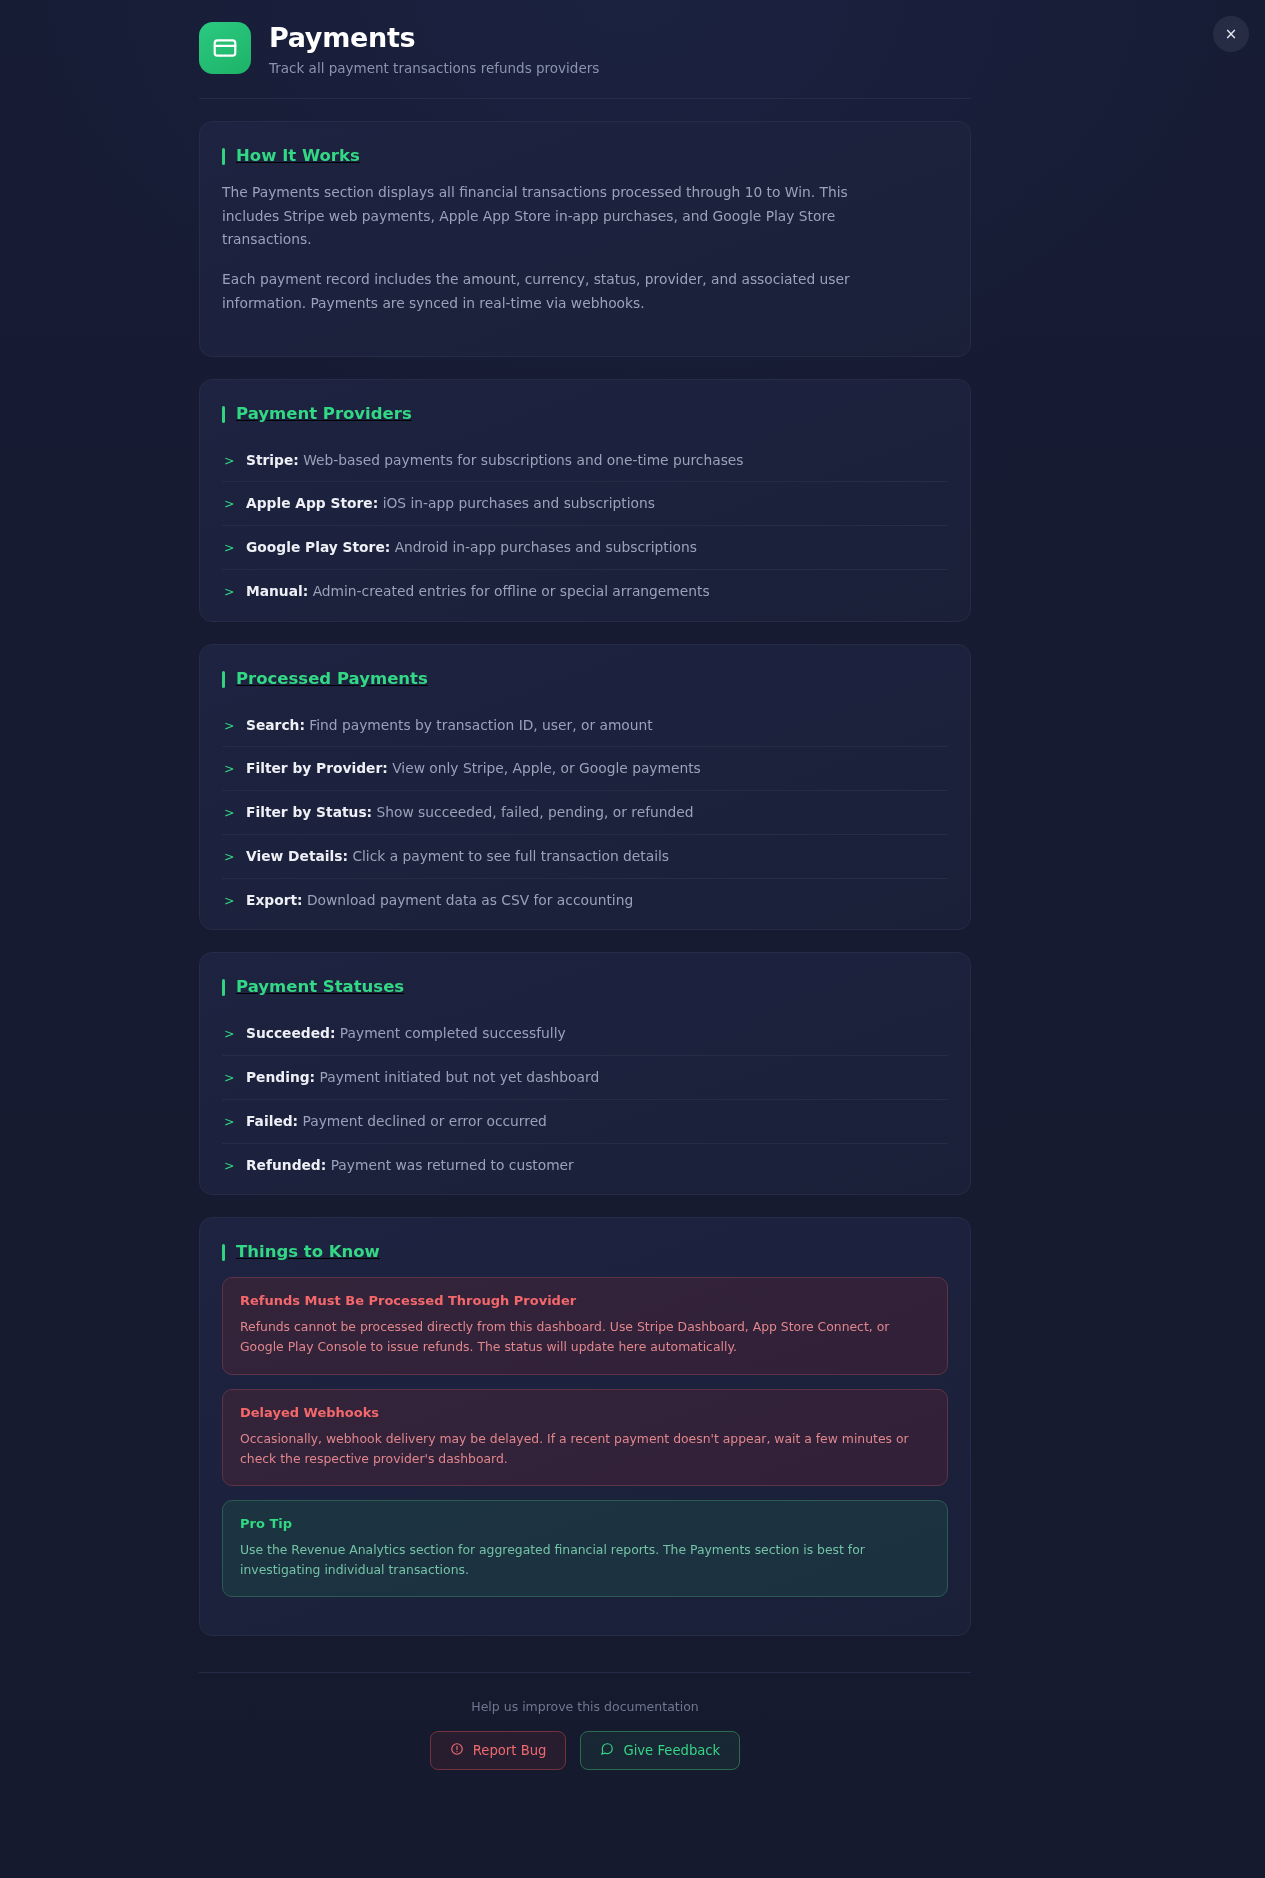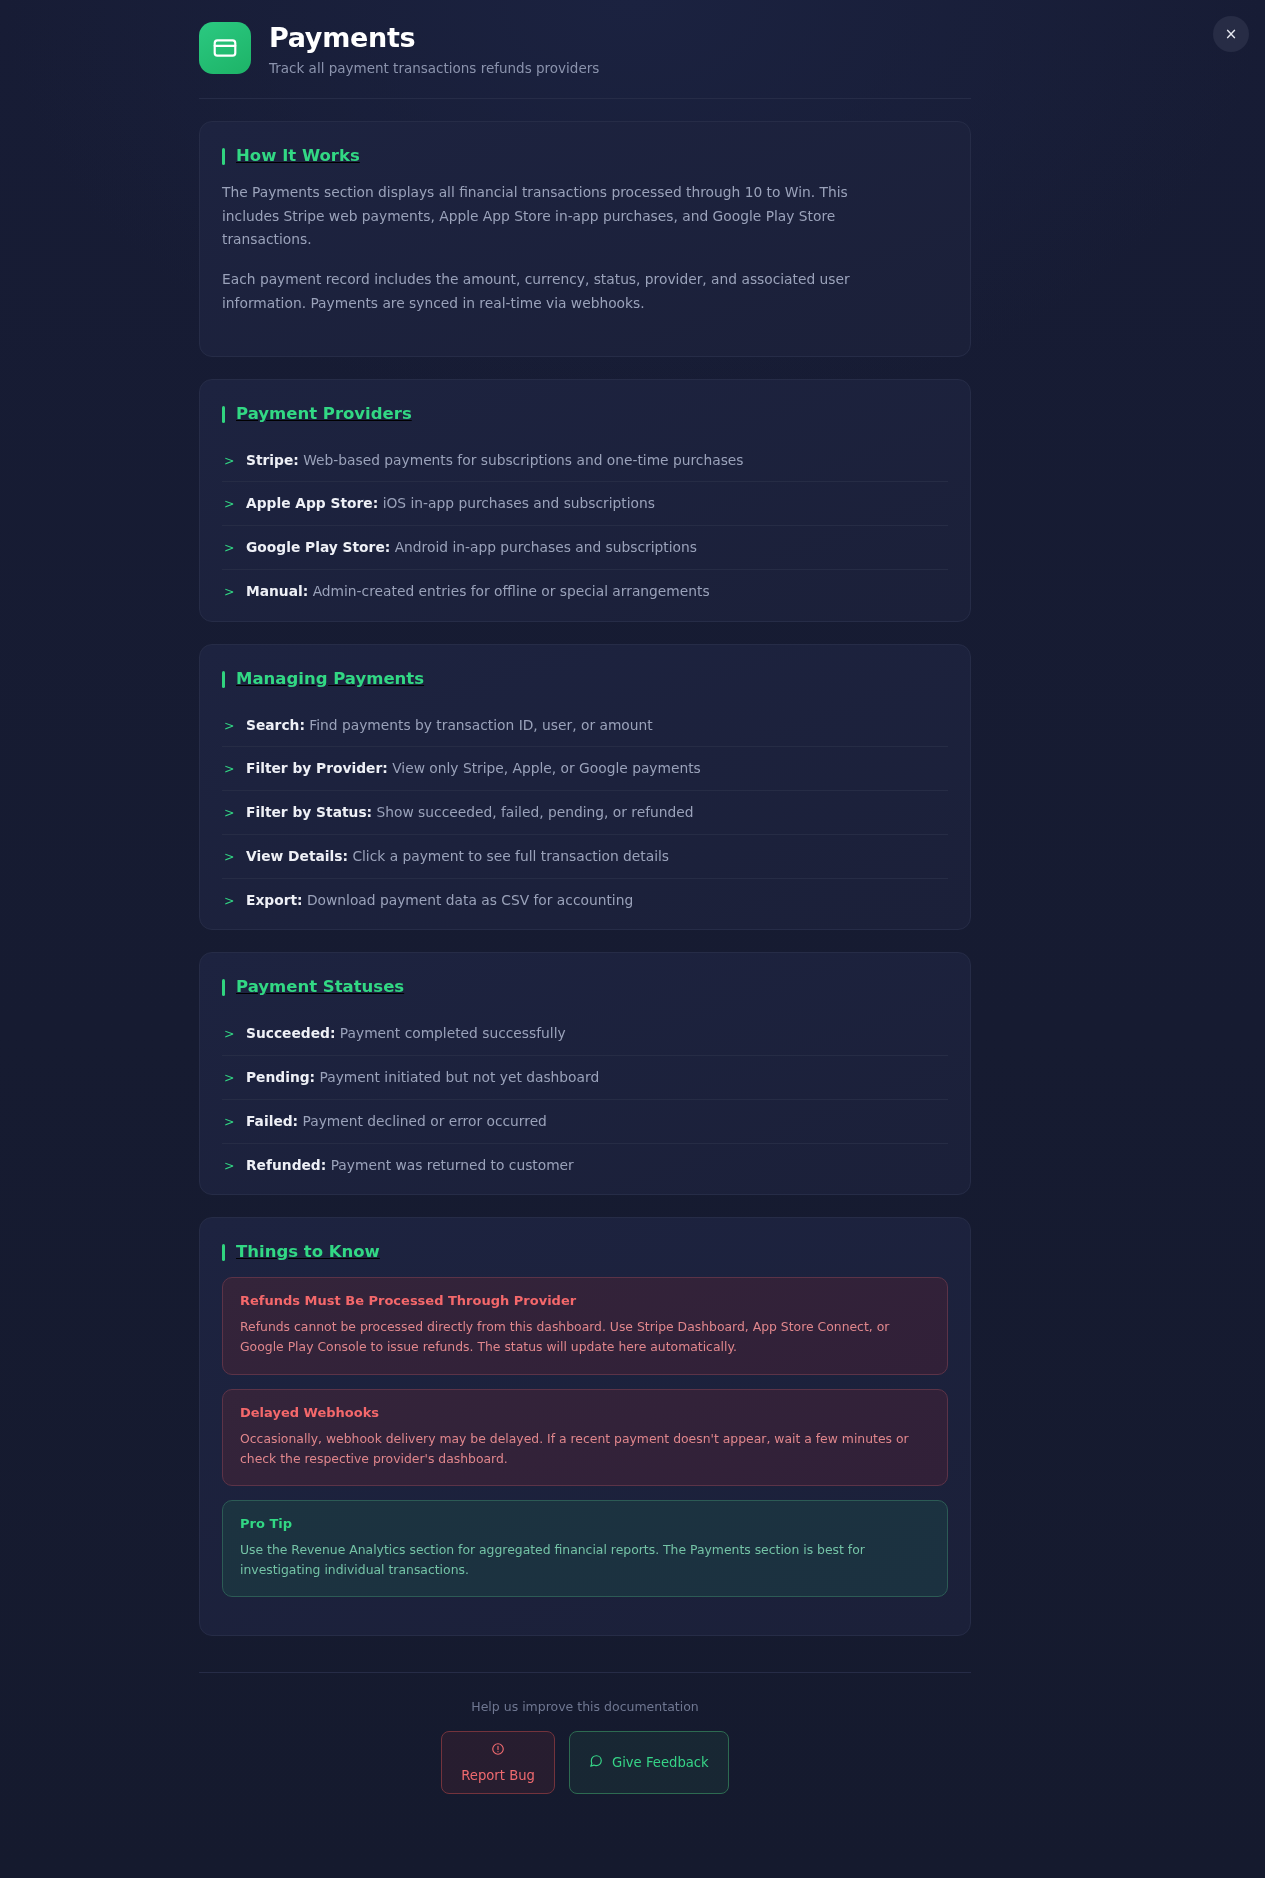--- a/index.html
+++ b/index.html
@@ -213,21 +213,20 @@
     font-size: 13.2px;
     cursor: pointer;
     background: transparent;
     font-family: "DejaVu Sans", sans-serif;
   }
 
   .fbtn.bug {
     border: 1px solid #73333c;
     color: #ef6a6f;
     background: rgba(120, 45, 55, 0.18);
-    flex-direction: column;
   }
 
   .fbtn.feedback {
     border: 1px solid #2d6b51;
     color: #36d487;
     background: rgba(40, 100, 75, 0.18);
   }
 </style>
 </head>
 <body>
@@ -281,21 +280,21 @@
       </div>
       <div class="row">
         <span class="chev">&gt;</span>
         <span class="row-text"><b class="row-term">Manual:</b> <span>Admin-created entries for offline or special arrangements</span></span>
       </div>
     </div>
 
     <div class="card">
       <div class="section-head">
         <span class="accent-bar"></span>
-        <span class="section-title">Managing Payments</span>
+        <span class="section-title">Processed Payments</span>
       </div>
       <div class="row">
         <span class="chev">&gt;</span>
         <span class="row-text"><b class="row-term">Search:</b> <span>Find payments by transaction ID, user, or amount</span></span>
       </div>
       <div class="row">
         <span class="chev">&gt;</span>
         <span class="row-text"><b class="row-term">Filter by Provider:</b> <span>View only Stripe, Apple, or Google payments</span></span>
       </div>
       <div class="row">

